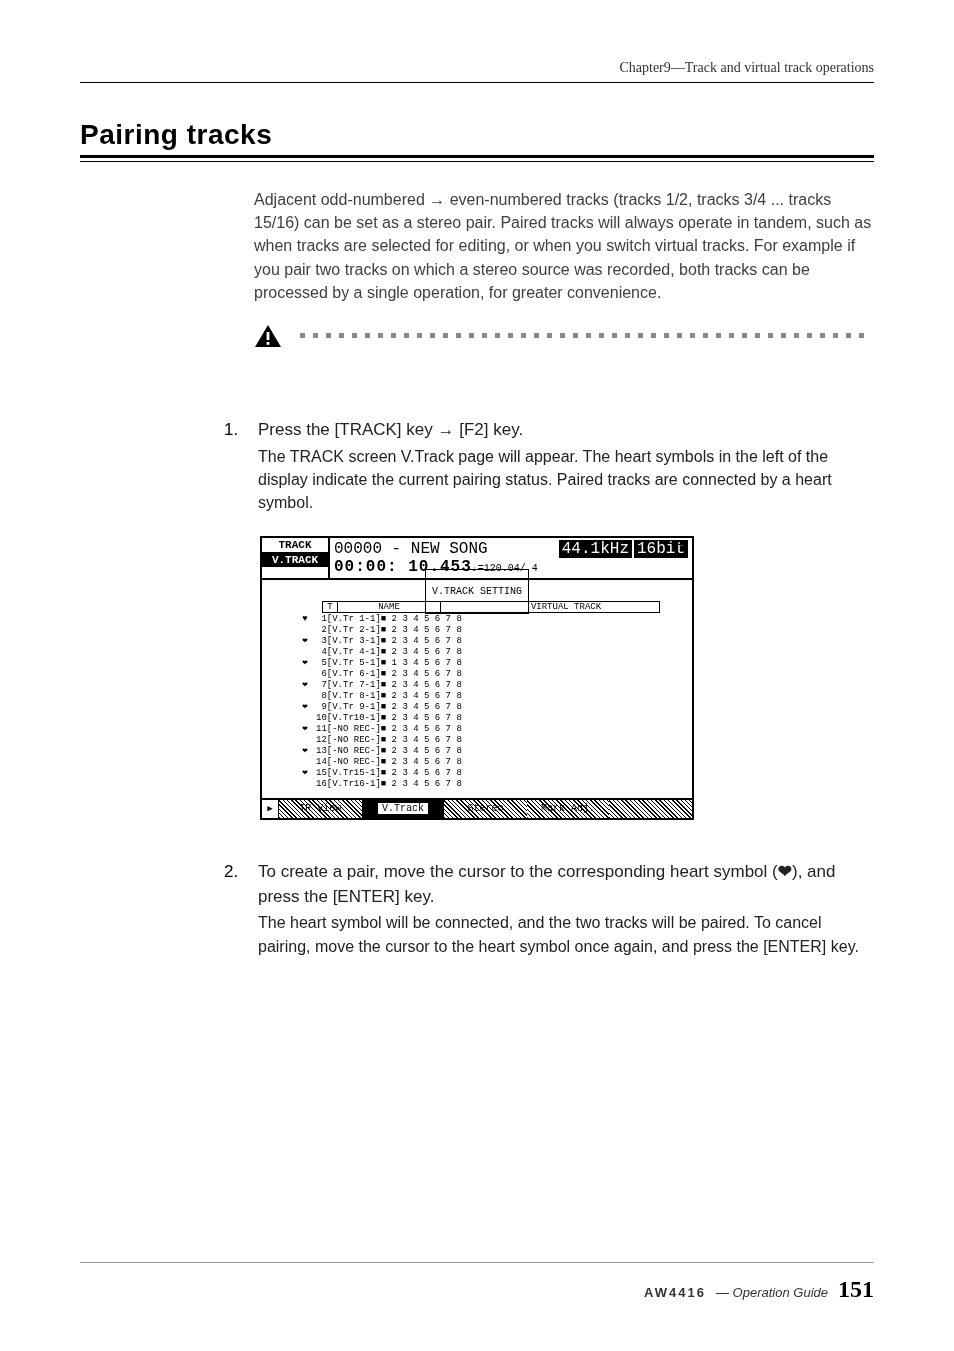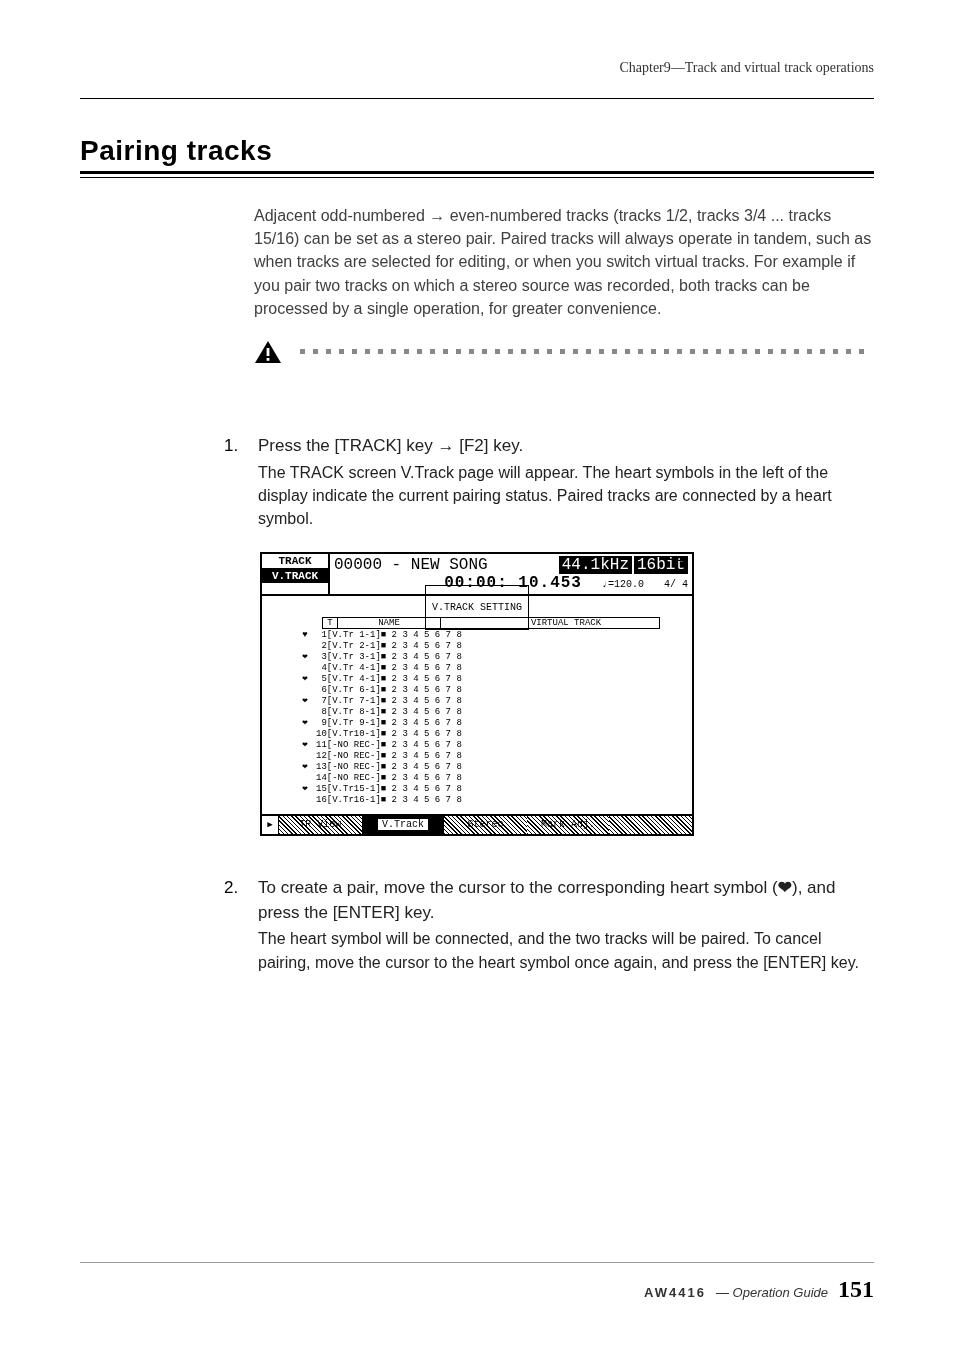--- a/index.html
+++ b/index.html
@@ -16,21 +16,21 @@
   .page {
     padding: 60px 80px 40px 80px;
     box-sizing: border-box;
     height: 100%;
     position: relative;
   }
   .chapter-header {
     text-align: right;
     font-size: 14px;
     color: #333;
-    margin-bottom: 22px;
+    margin-bottom: 6px;
   }
   .chapter-rule {
     border: none;
     border-top: 1px solid #000;
     margin: 0 0 36px 0;
   }
   .main-title {
     font-family: Arial, Helvetica, sans-serif;
     font-weight: 900;
     font-size: 28px;
@@ -154,22 +154,20 @@
     color: #fff;
     padding: 0 3px;
     margin-left: 2px;
   }
   .lcd-timeline {
     font-weight: bold;
     font-size: 16px;
     letter-spacing: 1px;
     display: flex;
     align-items: baseline;
-    gap: 20px;
-    justify-content: flex-end;
   }
   .lcd-timeline .tempo {
     font-size: 10px;
     font-weight: normal;
     letter-spacing: 0;
   }
   .lcd-m {
     position: absolute;
     right: 4px;
     top: 6px;
@@ -399,21 +397,21 @@
             <div class="lcd-row">
               <div class="heart">❤</div>
               <div class="tr-line"> 3[V.Tr 3-1]■ 2 3 4 5 6 7 8</div>
             </div>
             <div class="lcd-row">
               <div class="heart"></div>
               <div class="tr-line"> 4[V.Tr 4-1]■ 2 3 4 5 6 7 8</div>
             </div>
             <div class="lcd-row">
               <div class="heart">❤</div>
-              <div class="tr-line"> 5[V.Tr 4-1]■ 2 3 4 5 6 7 8</div>
+              <div class="tr-line"> 5[V.Tr 5-1]■ 1 3 4 5 6 7 8</div>
             </div>
             <div class="lcd-row">
               <div class="heart"></div>
               <div class="tr-line"> 6[V.Tr 6-1]■ 2 3 4 5 6 7 8</div>
             </div>
             <div class="lcd-row">
               <div class="heart">❤</div>
               <div class="tr-line"> 7[V.Tr 7-1]■ 2 3 4 5 6 7 8</div>
             </div>
             <div class="lcd-row">

